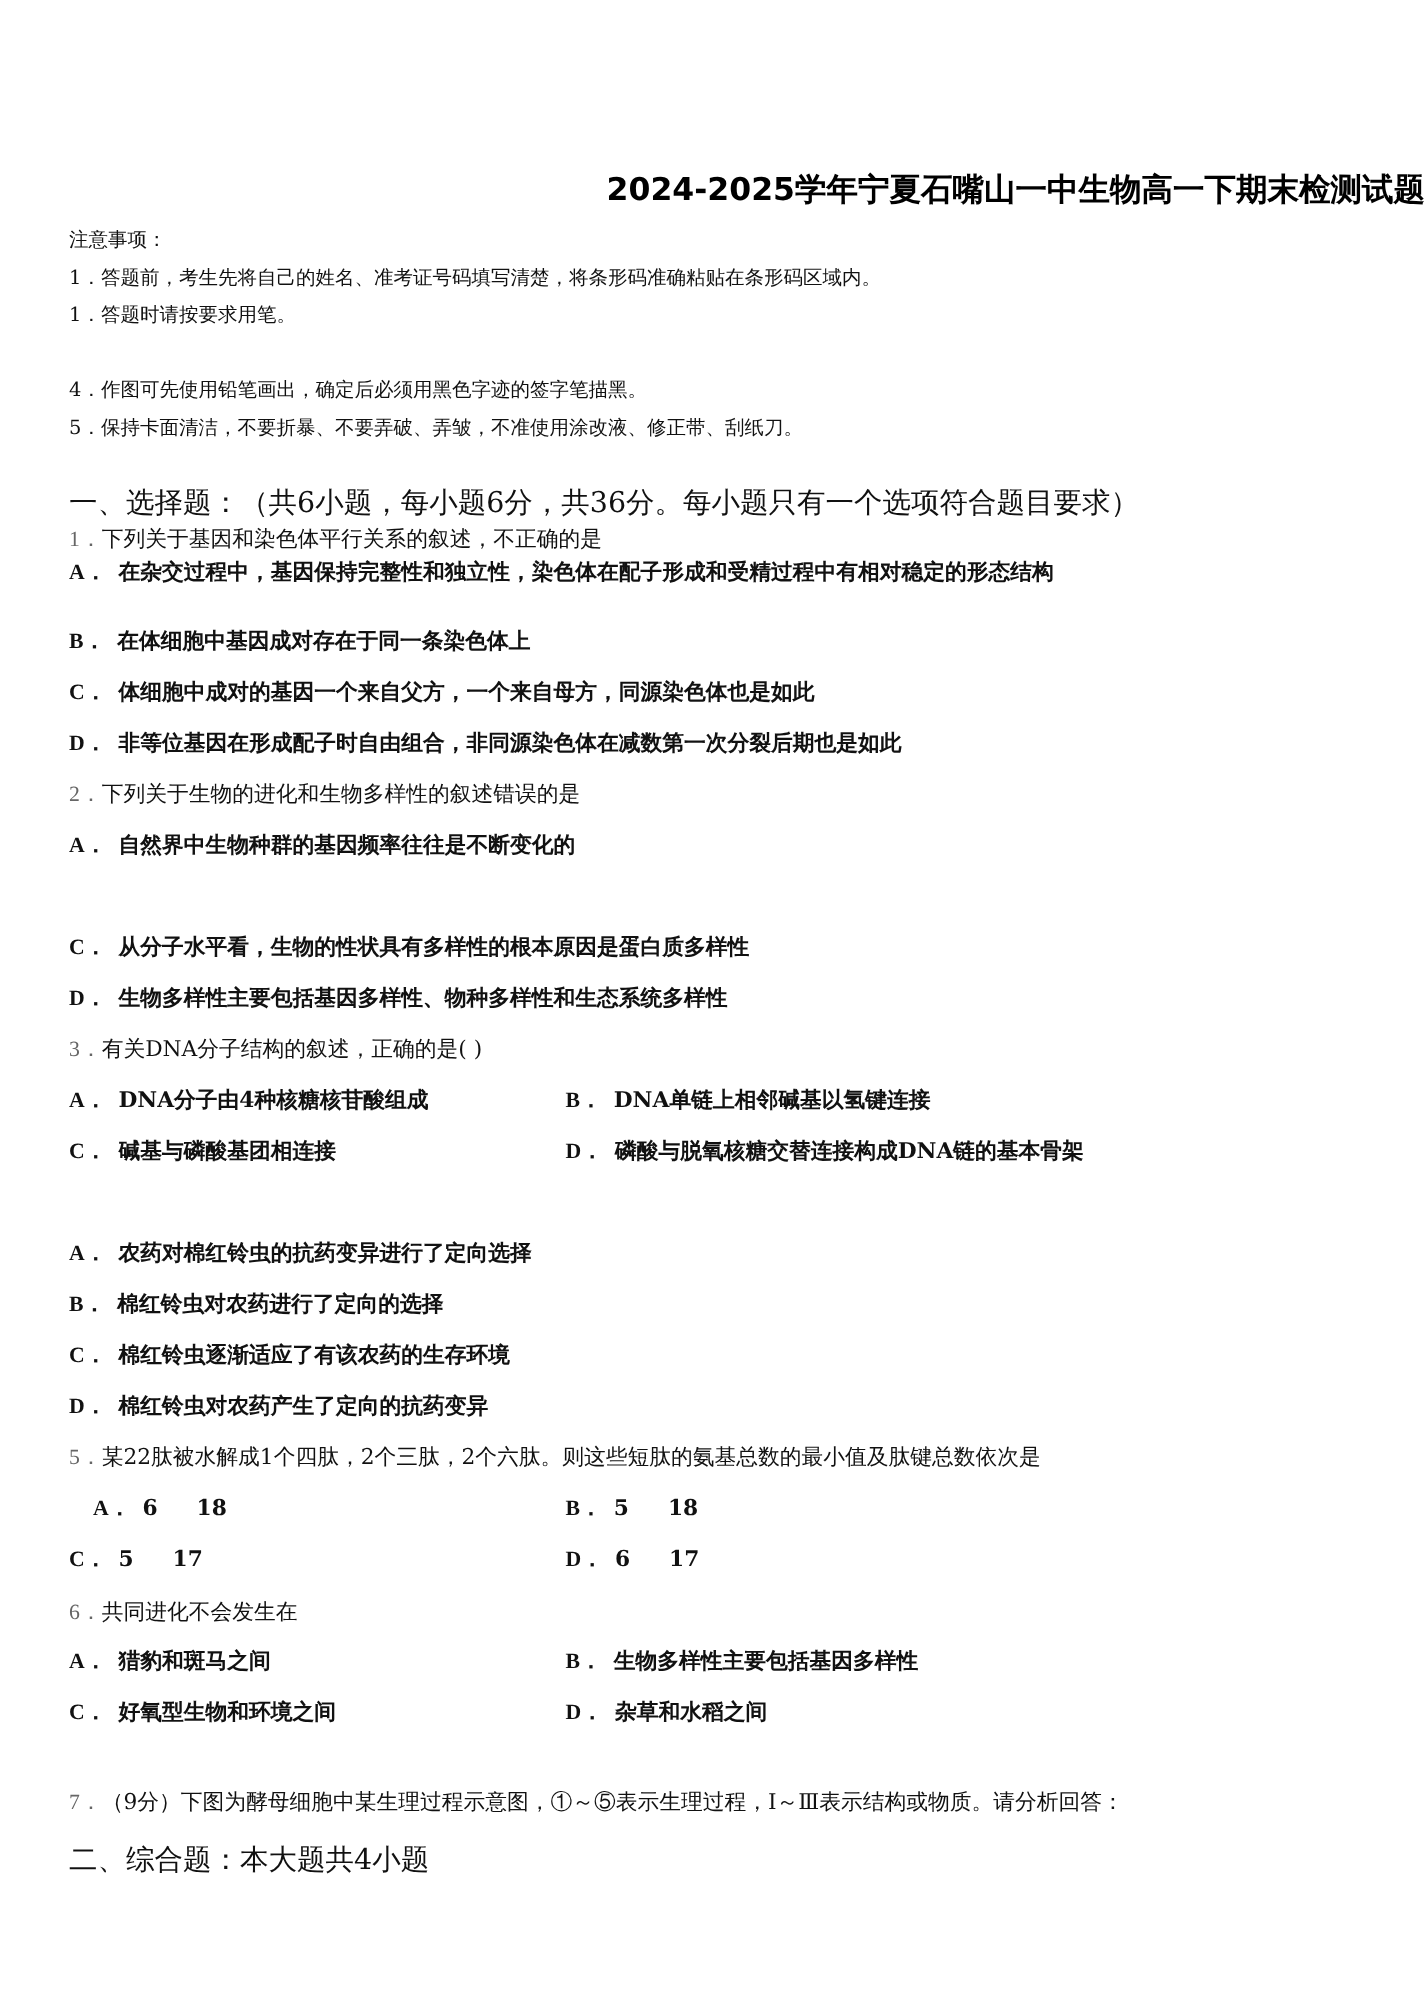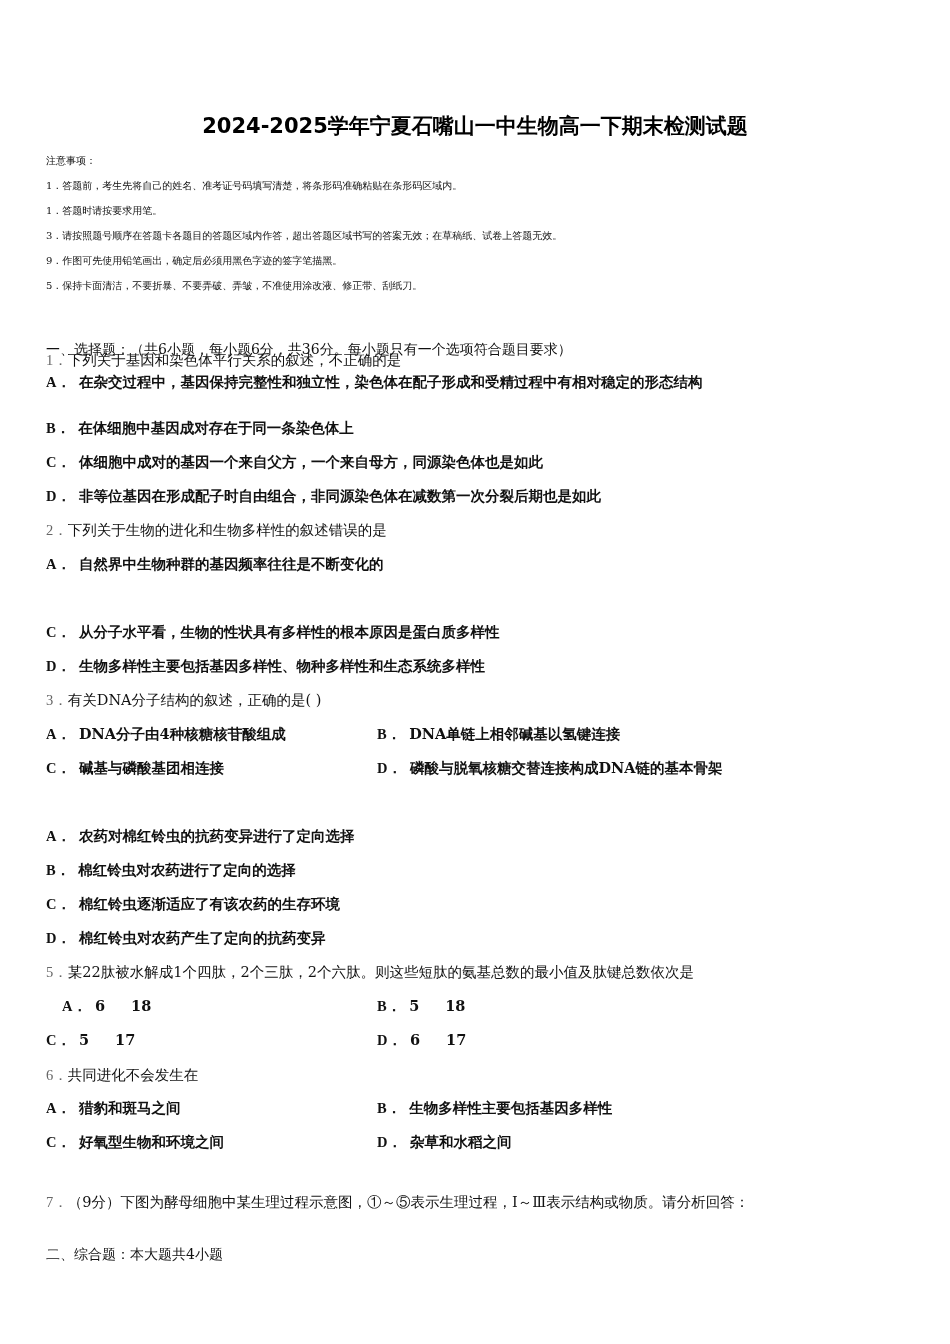--- a/index.html
+++ b/index.html
@@ -1,42 +1,41 @@
 <!DOCTYPE html>
 <html><head>
 <meta charset="utf-8">
 <style>
   html, body { margin: 0; padding: 0; background: #ffffff; }
   body { width: 950px; height: 1344px; position: relative; overflow: hidden;
          font-family: "DejaVu Serif", "Liberation Serif", serif; color: #111; }
   .page { position: absolute; left: 0; top: 0; width: 950px; height: 1344px; }
-  .title { position: absolute; left: 0; top: 112px; width: 950px; text-align: center;
+  .title { position: absolute; left: 0; top: 112px; width: 950px; text-align: right;
            font-family: "DejaVu Sans", "Liberation Sans", sans-serif; font-weight: bold;
            font-size: 21px; letter-spacing: 0px; color: #000; }
   .line { position: absolute; left: 46px; white-space: nowrap; font-size: 14.5px; line-height: 20px; }
-  .notice { font-size: 10px; }
+  .notice { font-size: 13px; }
   .q-num { color: #666; font-family: "Liberation Serif", serif; }
   .q-text { font-weight: normal; }
   .opt { position: absolute; white-space: nowrap; font-size: 14.5px; line-height: 20px; font-weight: bold; }
   .opt-letter { font-family: "Liberation Serif", serif; font-weight: bold; margin-right: 8px; }
-  .section { font-size: 14px; margin-top: 14px; }
+  .section { font-size: 19px; }
   .sp { display: inline-block; width: 26px; }
 </style>
 </head>
 <body>
 
 <div class="page">
 
   <div class="title">2024-2025学年宁夏石嘴山一中生物高一下期末检测试题</div>
 
   <div class="line notice" style="top:151px">注意事项：</div>
   <div class="line notice" style="top:176px">1．答题前，考生先将自己的姓名、准考证号码填写清楚，将条形码准确粘贴在条形码区域内。</div>
   <div class="line notice" style="top:201px">1．答题时请按要求用笔。</div>
-  <div class="line notice" style="top:226px">3．请按照题号顺序在答题卡各题目的答题区域内作答，超出答题区域书写的答案无效；在草稿纸、试卷上答题无效。</div>
-  <div class="line notice" style="top:251px">9．作图可先使用铅笔画出，确定后必须用黑色字迹的签字笔描黑。</div>
+  <div class="line notice" style="top:251px">4．作图可先使用铅笔画出，确定后必须用黑色字迹的签字笔描黑。</div>
   <div class="line notice" style="top:276px">5．保持卡面清洁，不要折暴、不要弄破、弄皱，不准使用涂改液、修正带、刮纸刀。</div>
 
   <div class="line section" style="top:325px">一、选择题：（共6小题，每小题6分，共36分。每小题只有一个选项符合题目要求）</div>
 
   <div class="line" style="top:350px">
     <span class="q-num">1．</span><span class="q-text">下列关于基因和染色体平行关系的叙述，不正确的是</span>
   </div>
   <div class="opt" style="left:46px;top:372px"><span class="opt-letter">A．</span><span>在杂交过程中，基因保持完整性和独立性，染色体在配子形成和受精过程中有相对稳定的形态结构</span></div>
   <div class="opt" style="left:46px;top:418px"><span class="opt-letter">B．</span><span>在体细胞中基因成对存在于同一条染色体上</span></div>
   <div class="opt" style="left:46px;top:452px"><span class="opt-letter">C．</span><span>体细胞中成对的基因一个来自父方，一个来自母方，同源染色体也是如此</span></div>

